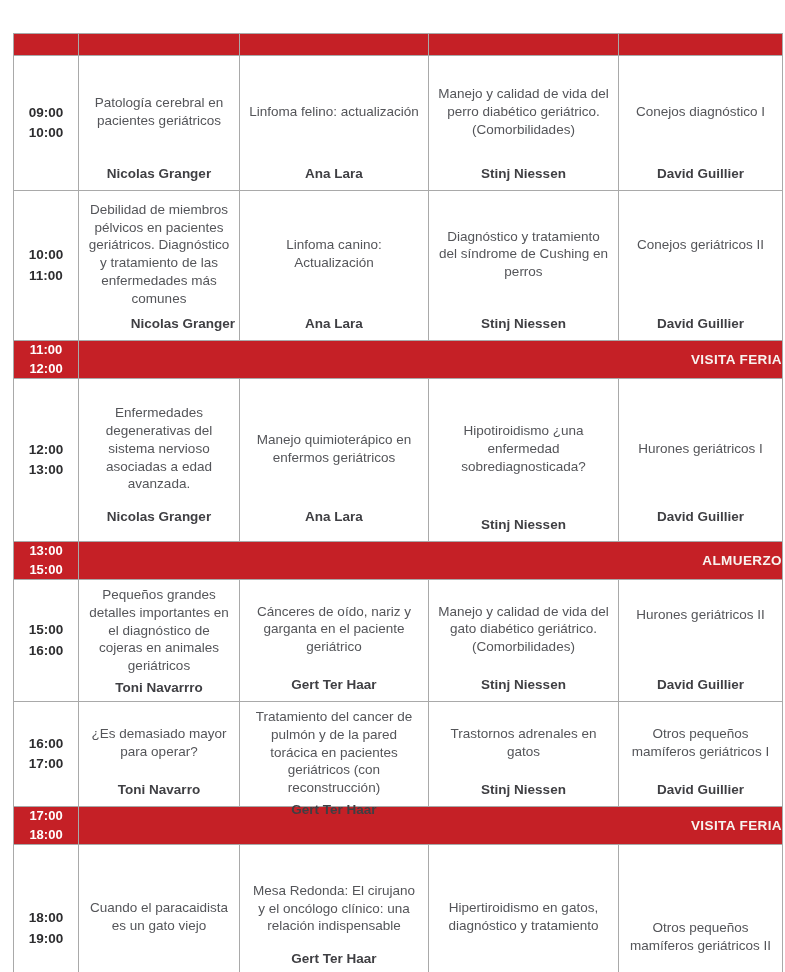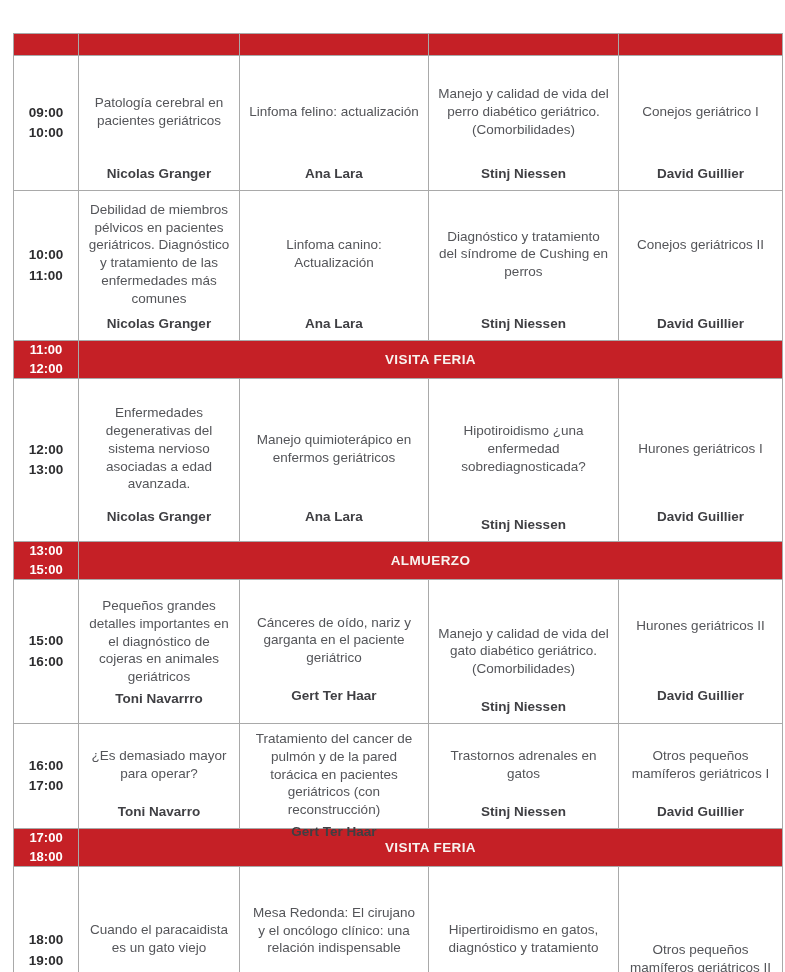--- a/index.html
+++ b/index.html
@@ -61,21 +61,21 @@
   }
   .speaker{
     color:var(--name);
     font-weight:700;
     font-size:13.5px;
     line-height:1.3;
   }
   tr.banner-row td{background:var(--red);}
   tr.banner-row td.time-cell{color:#ffffff;line-height:1.4;font-size:13px;}
   td.banner-label-cell{
-    text-align:center;
+    text-align:right;
     color:var(--banner-text);
     font-weight:700;
     font-size:13.5px;
     letter-spacing:.4px;
   }
 </style>
 </head>
 <body>
 
 <div class="page">
@@ -128,35 +128,35 @@
                 <div class="session-title">Manejo y calidad de vida del perro diabético geriátrico. (Comorbilidades)</div>
               </div>
               <div class="speakers">
                 <div class="speaker">Stinj Niessen</div>
               </div>
             </div>
           </td>
           <td class="session-cell">
             <div class="cell-inner" style="height: 134px;">
               <div class="title-wrap">
-                <div class="session-title">Conejos geriátrico I</div>
+                <div class="session-title">Conejos diagnóstico I</div>
               </div>
               <div class="speakers">
                 <div class="speaker">David Guillier</div>
               </div>
             </div>
           </td>
         </tr>
         <tr style="height: 150px;">
           <td class="time-cell">
             <div>10:00</div>
             <div>11:00</div>
           </td>
           <td class="session-cell">
-            <div class="cell-inner" style="height: 149px;">
+            <div class="cell-inner" style="height: 149px; align-items: flex-end;">
               <div class="title-wrap">
                 <div class="session-title">Debilidad de miembros pélvicos en pacientes geriátricos. Diagnóstico y tratamiento de las enfermedades más comunes</div>
               </div>
               <div class="speakers">
                 <div class="speaker">Nicolas Granger</div>
               </div>
             </div>
           </td>
           <td class="session-cell">
             <div class="cell-inner" style="height: 149px;">
@@ -268,21 +268,21 @@
             <div class="cell-inner" style="height: 121px;">
               <div class="title-wrap">
                 <div class="session-title">Cánceres de oído, nariz y garganta en el paciente geriátrico</div>
               </div>
               <div class="speakers">
                 <div class="speaker">Gert Ter  Haar</div>
               </div>
             </div>
           </td>
           <td class="session-cell">
-            <div class="cell-inner" style="height: 121px; margin-top: 22px;">
+            <div class="cell-inner" style="height: 121px;">
               <div class="title-wrap">
                 <div class="session-title">Manejo y calidad de vida del gato diabético geriátrico. (Comorbilidades)</div>
               </div>
               <div class="speakers">
                 <div class="speaker">Stinj Niessen</div>
               </div>
             </div>
           </td>
           <td class="session-cell">
             <div class="cell-inner" style="height: 121px; gap: 28px;">

